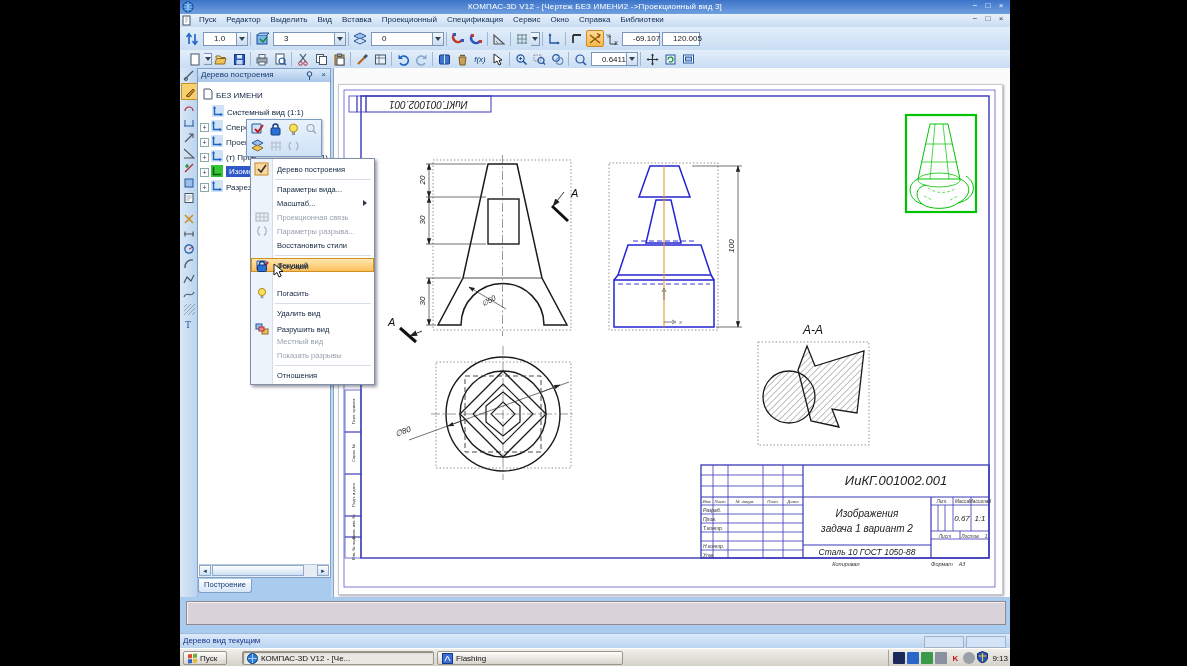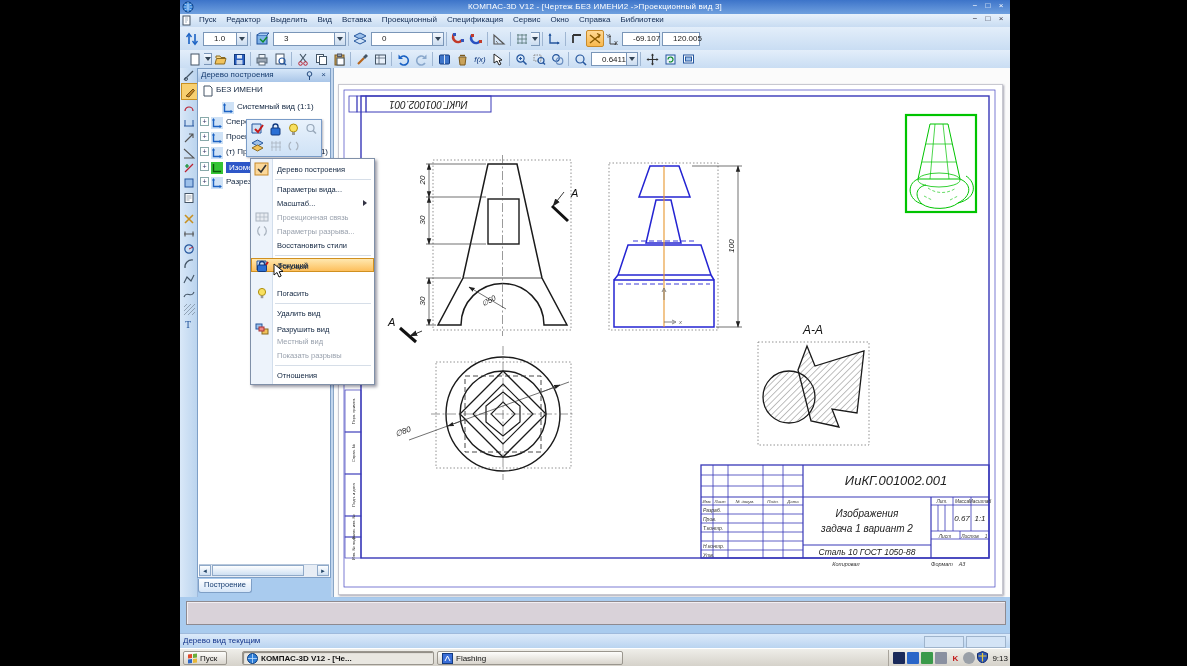--- a/index.html
+++ b/index.html
@@ -19,21 +19,21 @@
   .drop:before{content:"";border:3px solid transparent;border-top:4px solid #345;margin-top:3px}
   .ic{width:16px;height:15px;display:inline-flex;align-items:center;justify-content:center;border:1px solid transparent;border-radius:2px}
   .sep{width:1px;height:14px;background:#9FB6D2;margin:0 2px}
   .pressed{background:linear-gradient(#FFD894,#F8B84E);border:1px solid #C88A2A;border-radius:2px}
   
   .side{left:0;top:68px;width:17px;height:529px;background:linear-gradient(90deg,#D9E8F8,#BBD4EE);border-right:1px solid #9FBADC}
   .sic{width:15px;height:15px;margin:0 0 0 1px;display:flex;align-items:center;justify-content:center}
   
   .tree{left:17px;top:68px;width:134px;height:510px;background:#fff;border:1px solid #7E9FC6;box-sizing:border-box}
   .treehead{left:0;top:0;width:132px;height:13px;background:linear-gradient(#D7E7F9,#A9C6E8);color:#143a6e;font-size:8px;padding:1px 3px;box-sizing:border-box}
-  .trow{position:absolute;left:0;width:132px;height:15px;display:flex;align-items:flex-start;font-size:8px;color:#10243f;white-space:nowrap}
+  .trow{position:absolute;left:0;width:132px;height:15px;display:flex;align-items:flex-end;font-size:8px;color:#10243f;white-space:nowrap}
   .exp{width:9px;height:9px;border:1px solid #8aa;background:#fff;box-sizing:border-box;font-size:7px;line-height:7px;text-align:center;color:#336;margin:0 2px}
   .exp:before{content:"+"}
   .sel{background:#2E57C8;color:#fff;padding:1px 3px}
   .hscroll{left:1px;top:495px;width:130px;height:12px;background:#E7EDF5;border-top:1px solid #B8C8DC}
   .sbtn{width:12px;height:11px;background:linear-gradient(#FDFEFF,#CFE0F2);border:1px solid #8FA9C8;box-sizing:border-box;font-size:6px;text-align:center;line-height:10px;color:#246}
   .tab{left:18px;top:579px;width:52px;height:13px;background:linear-gradient(#FDFEFF,#D6E6F8);border:1px solid #7E9FC6;border-top:none;font-size:7.5px;color:#143a6e;text-align:center;line-height:12px;border-radius:0 0 3px 3px}
   
   .canvas{left:153px;top:68px;width:677px;height:529px;background:#FBFBFB;border-left:1px solid #8AA6C6}
   .sheet{left:4px;top:16px;width:663px;height:509px;background:#fff;box-shadow:1px 1px 2px rgba(0,0,40,.35);border:1px solid #C8C8D0}
   
@@ -47,21 +47,21 @@
   .subarr{position:absolute;right:4px;border:3px solid transparent;border-left:4px solid #334}
   
   .mtool{left:66px;top:119px;width:74px;height:36px;background:linear-gradient(#E9F2FC,#CFE2F6);border:1px solid #7A9CC8;box-shadow:1px 1px 2px rgba(0,0,30,.3)}
   
   .propbar{left:6px;top:601px;width:818px;height:22px;background:#D9D2D9;border:1px solid #8e8a90;box-shadow:inset 1px 1px 0 #f2eef2}
   .statusbar{left:0;top:633px;width:830px;height:14px;background:linear-gradient(#DCEAFA,#BAD4F0);border-top:1px solid #9FBADC;font-size:8px;color:#13348a}
   .scell{position:absolute;top:2px;height:10px;border:1px solid #9FB4CC;background:#D4E4F6}
   
   .taskbar{left:0;top:648px;width:830px;height:18px;background:linear-gradient(#EFEEE9,#D4D0C8);border-top:1px solid #fff;font-size:8px;color:#111}
   .tbtn{position:absolute;top:2px;height:14px;background:linear-gradient(#FDFDFB,#D9D5CD);border:1px solid #9a968e;border-radius:2px;display:flex;align-items:center;padding:0 4px;box-sizing:border-box;white-space:nowrap;overflow:hidden}
-  .tbtn.active{background:#E9E7E1;box-shadow:inset 1px 1px 1px #8a867e;font-weight:bold}
+  .tbtn.active{background:#E9E7E1;box-shadow:inset 1px 1px 1px #8a867e;font-weight:normal}
   .tray{position:absolute;right:2px;top:1px;height:16px;display:flex;align-items:center;gap:2px;border-left:1px solid #a8a49c;padding-left:4px}
   .tico{width:12px;height:12px;border-radius:1px;display:flex;align-items:center;justify-content:center;font-size:8px;font-weight:bold;color:#fff}
   .flag{display:inline-grid;grid-template-columns:4px 4px;grid-template-rows:4px 4px;gap:1px;transform:skewY(-6deg);margin-right:3px}
   .flag i{display:block}
 </style>
 </head>
 <body>
 <div class="stage">
 
 <div class="ab" style="left:0;top:0;width:180px;height:666px;background:#000"></div>
@@ -453,21 +453,21 @@
               <path d="M4.5,5 v4" stroke="#244a7e"></path>
             </svg></span>
       <span class="ab" style="right:4px;top:1px;font-size:8px;color:#244a7e">×</span>
     </div>
     <div class="trow" style="top:16px">
       <svg width="12" height="12" style="margin:0 2px 0 4px">
             <path d="M2,1 h6 l2,2 v8 h-8 Z" fill="#fff" stroke="#456"></path>
           </svg>
       <span>БЕЗ ИМЕНИ</span>
     </div>
-    <div class="trow" style="top:33px;padding-left:24px">
+    <div class="trow" style="top:33px;padding-left:14px">
       <svg width="12" height="12" style="margin-right:3px">
             <rect x="0" y="0" width="12" height="12" fill="#CFE2F6"></rect>
             <path d="M2.5,2 v7.5 h7.5" fill="none" stroke="#1b62c4" stroke-width="1.4"></path>
             <path d="M1,3.5 L2.5,1 L4,3.5 M8.5,8 L11,9.5 L8.5,11" fill="#1b62c4"></path>
           </svg>
       <span>Системный вид (1:1)</span>
     </div>
     <div class="trow" style="top:48px">
           <span class="exp"></span>
       <svg width="12" height="12" style="margin-right:3px">

